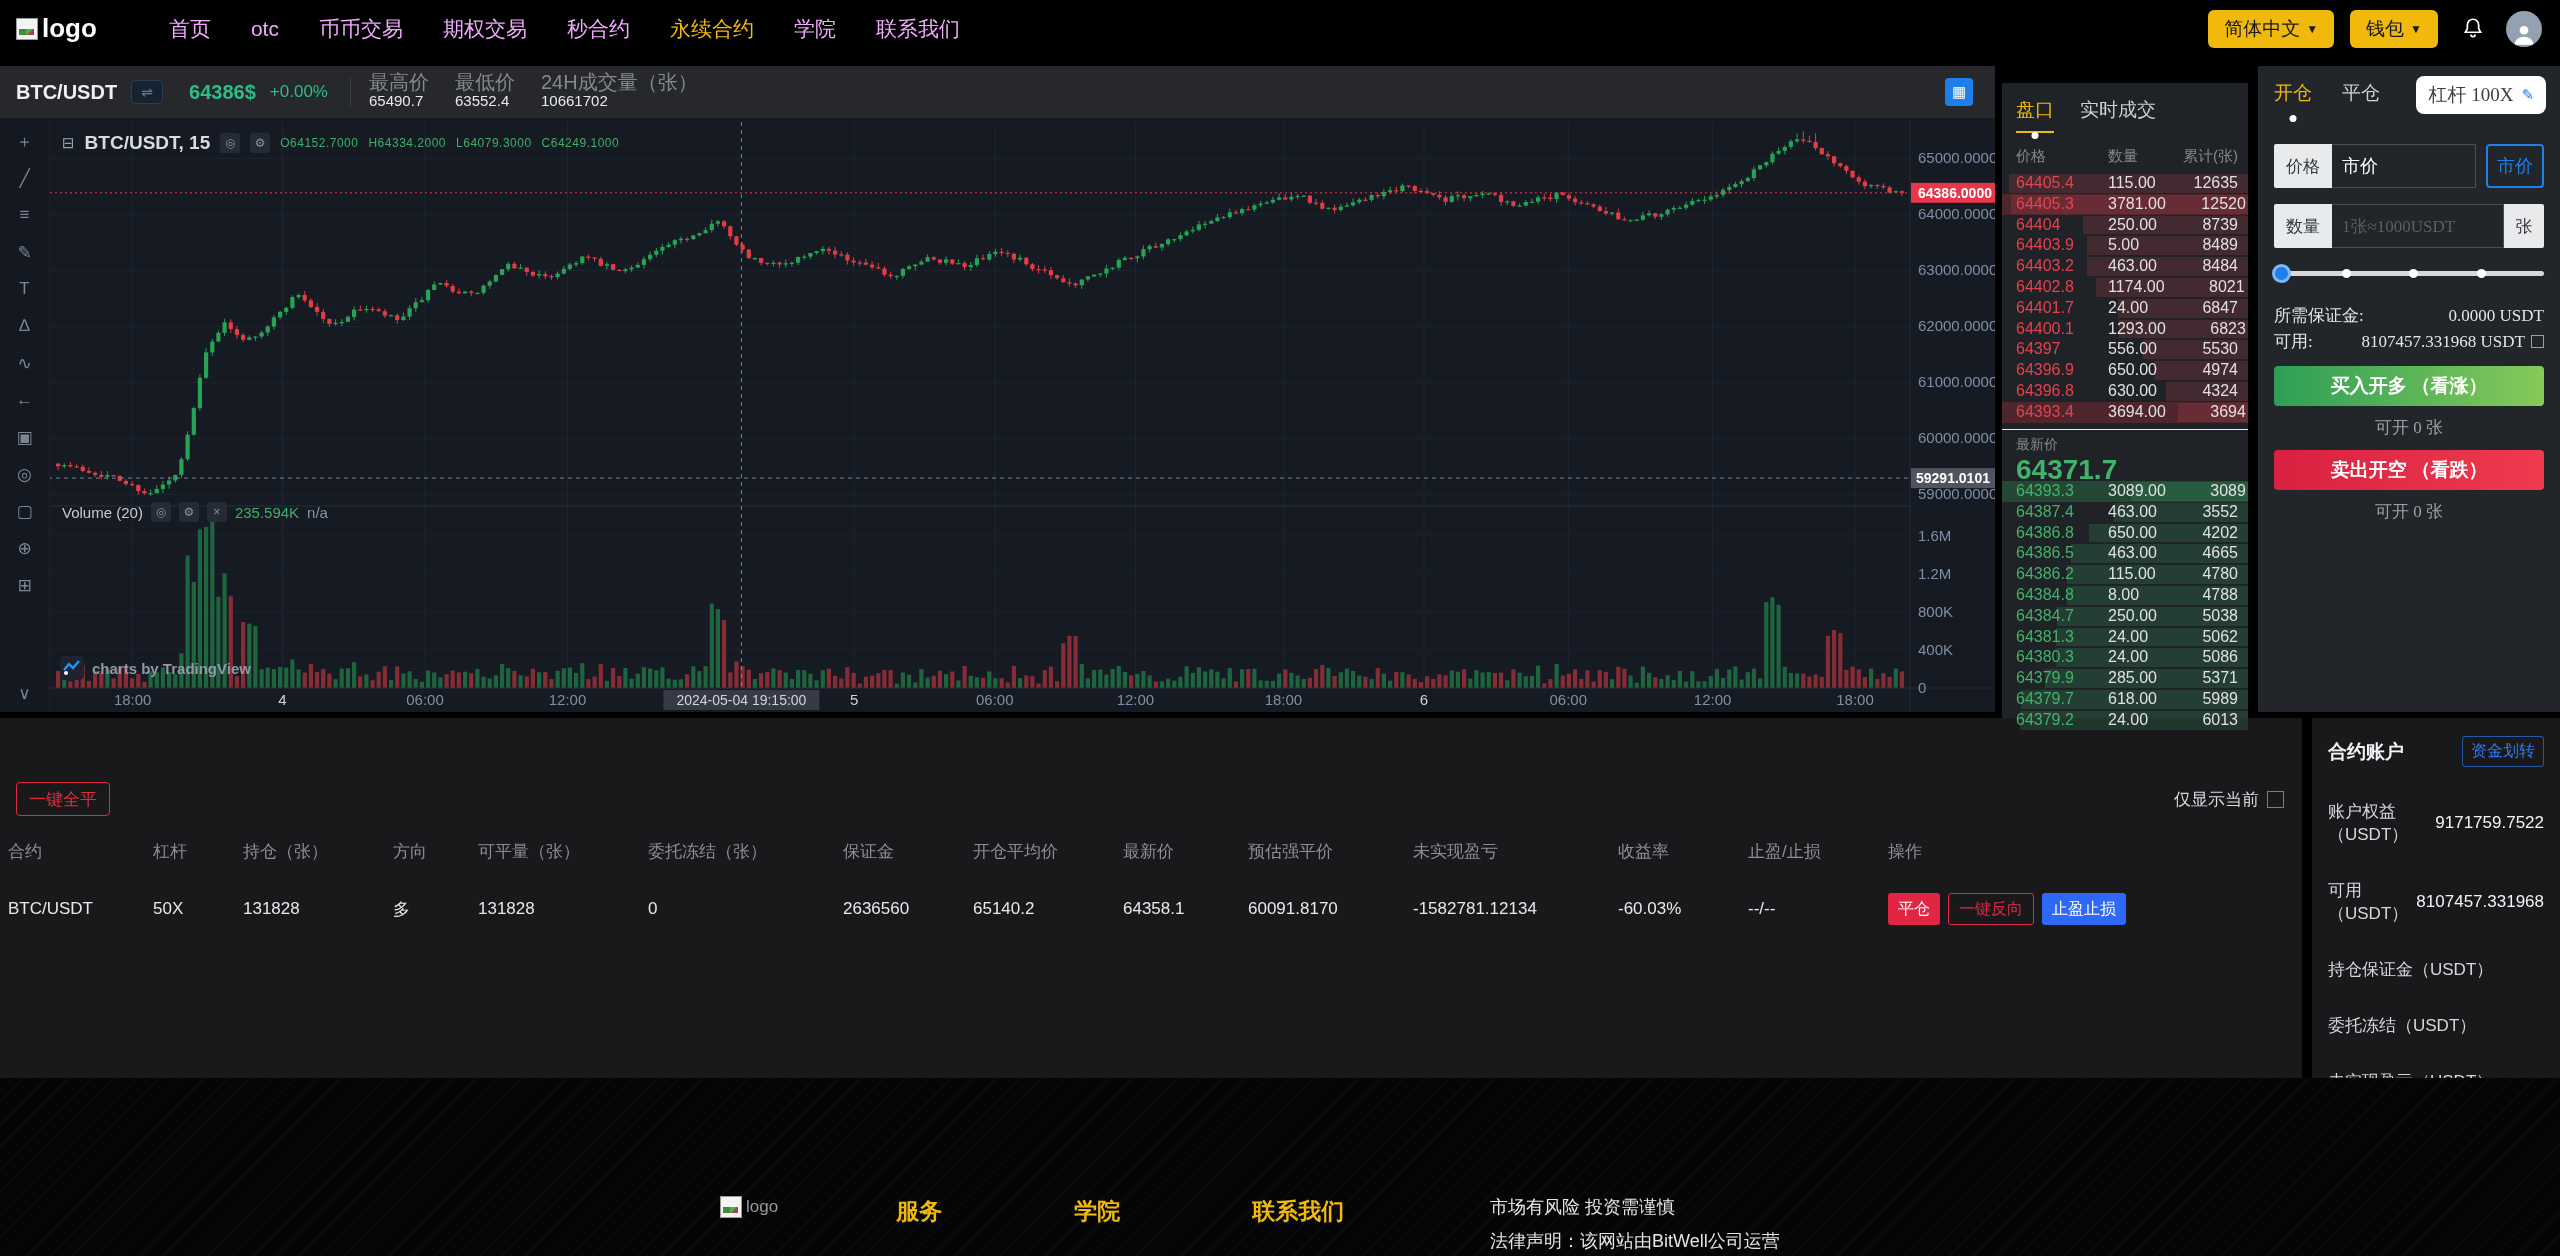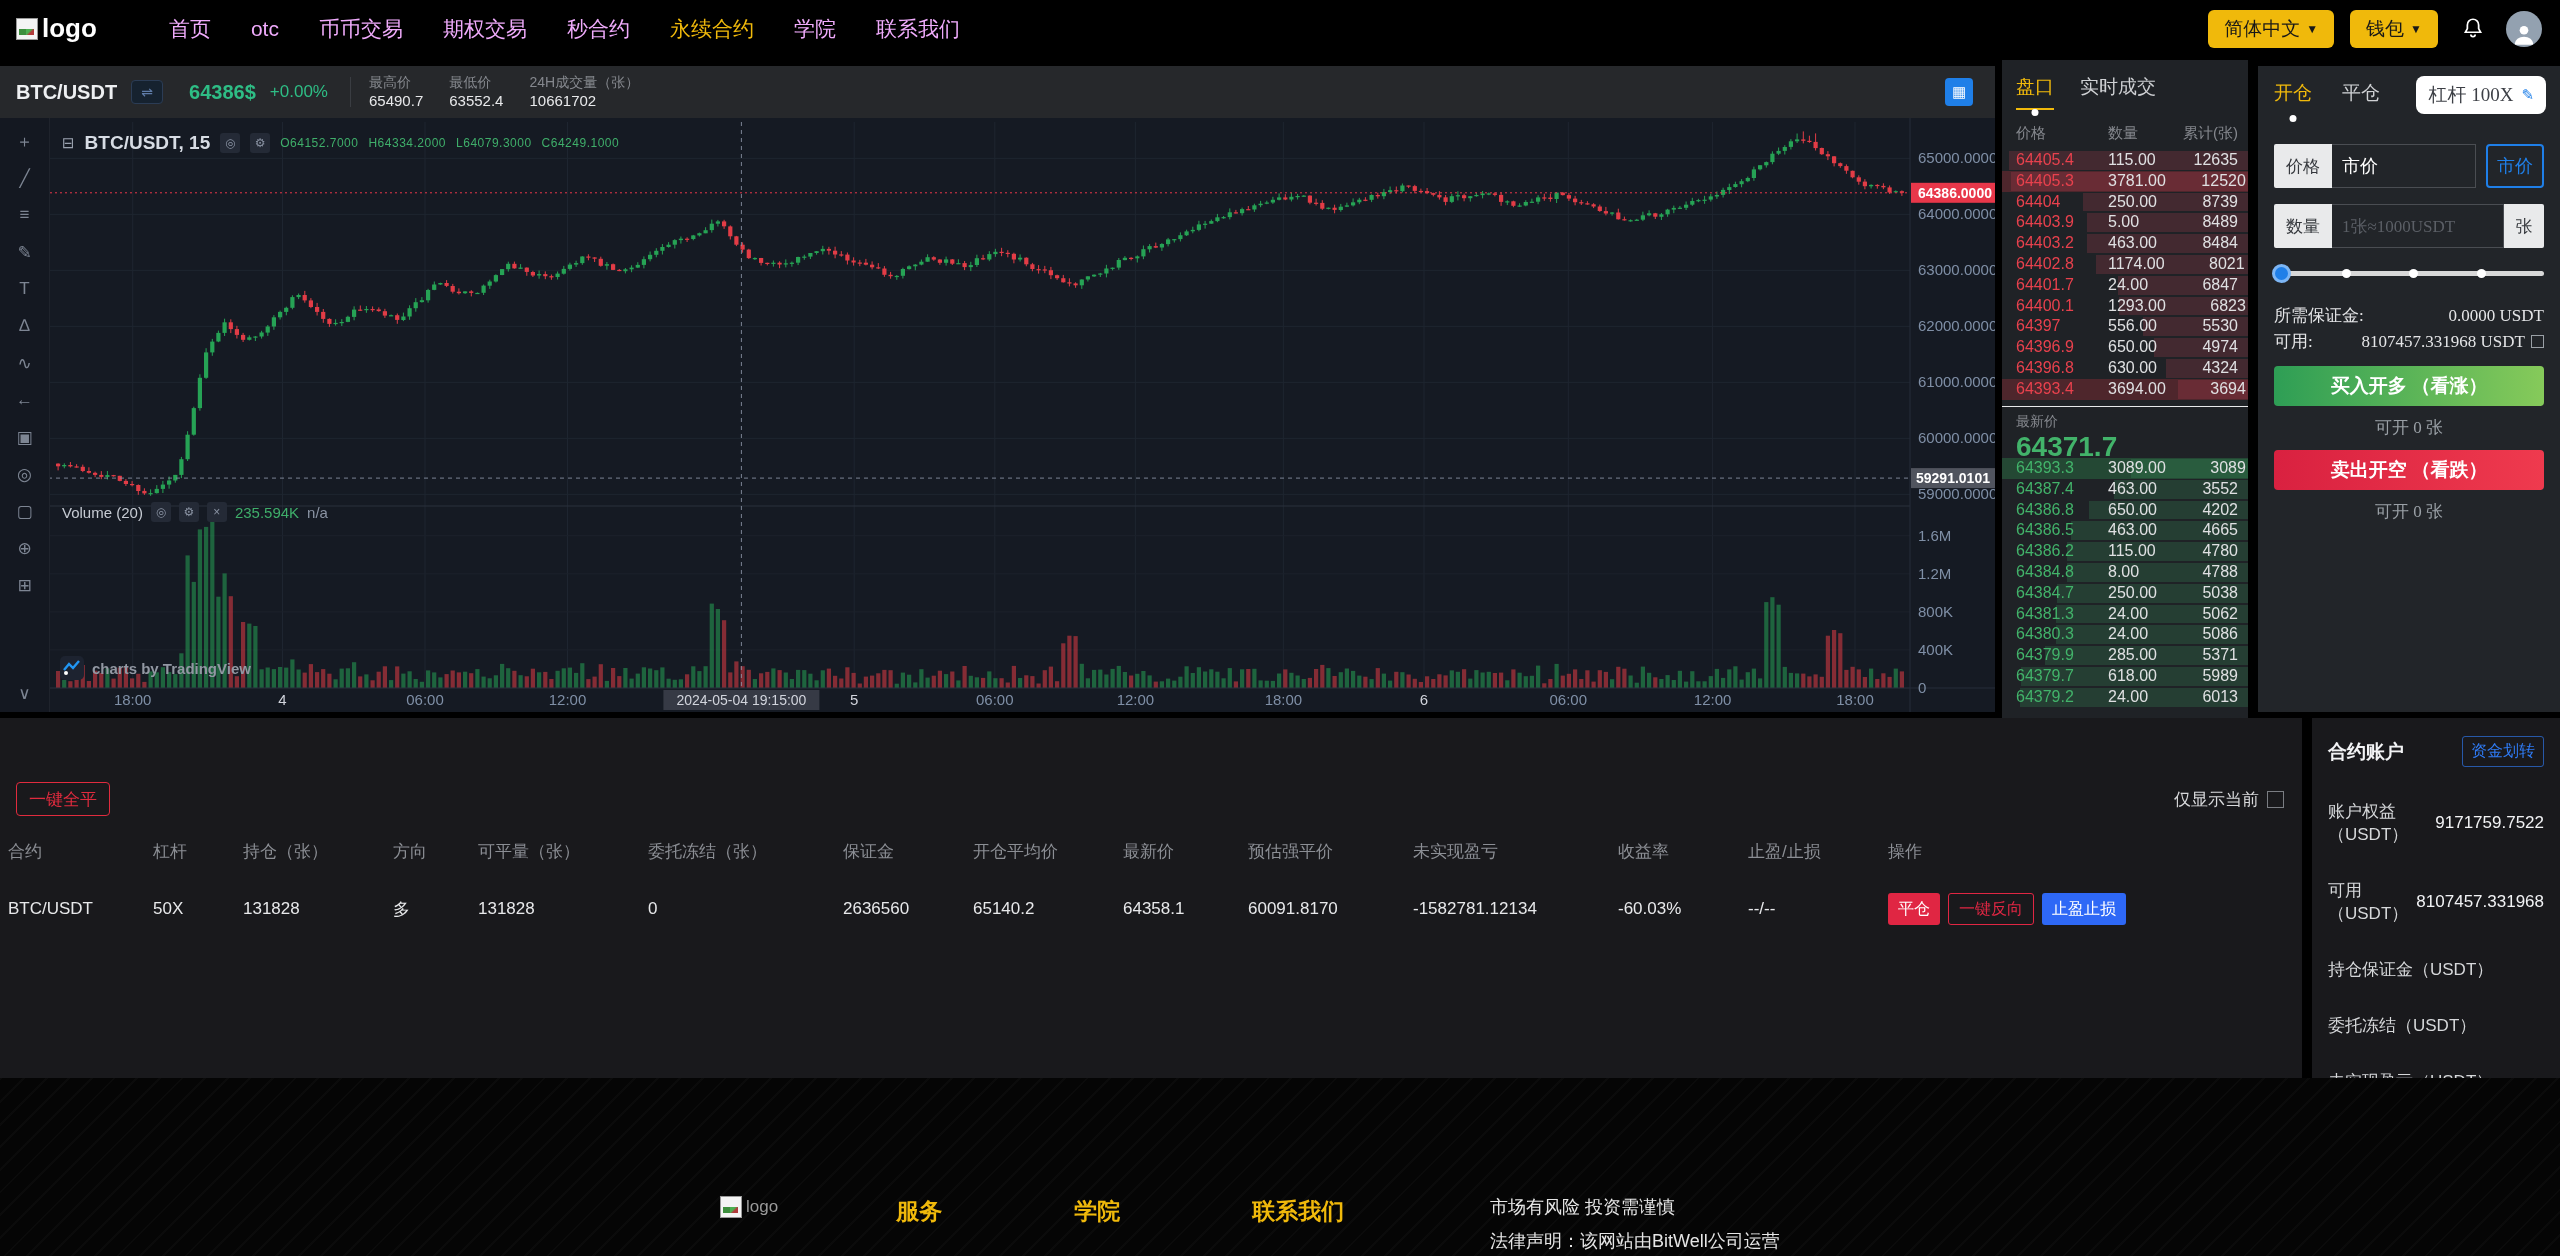--- a/index.html
+++ b/index.html
@@ -23,21 +23,21 @@
 
   
   #ticker-bar { position:absolute; left:0; top:66px; width:1995px; height:52px; background:#26282b; display:flex; align-items:center; padding:0 16px; }
   .pair { font-size:20px; font-weight:bold; color:#eef0f2; }
   .pair-toggle { width:32px; height:24px; margin-left:14px; background:#16222f; border:1px solid #2b3c55; border-radius:4px; color:#5f7ca8; font-size:14px; display:flex; align-items:center; justify-content:center; cursor:pointer; }
   .tick-price { color:#2ebd85; font-size:20px; font-weight:bold; margin-left:26px; }
   .tick-change { color:#2ebd85; font-size:17px; margin-left:14px; }
   .tick-divider { width:1px; height:30px; background:#3a3d42; margin:0 18px 0 22px; }
   .stats { display:flex; gap:26px; }
   .stat { display:flex; flex-direction:column; justify-content:center; }
-  .stat .lbl { color:#85888e; font-size:14px; line-height:17px; }
+  .stat .lbl { color:#85888e; font-size:20px; line-height:17px; }
   .stat .val { color:#e8e9eb; font-size:15px; line-height:19px; }
   .layout-btn { position:absolute; right:22px; top:12px; width:28px; height:28px; background:#1f7fe8; border-radius:4px; color:#fff; font-size:15px; display:flex; align-items:center; justify-content:center; cursor:pointer; border:none; }
 
   
   #chart-area { position:absolute; left:0; top:118px; width:1995px; height:594px; background:#151a23; }
   #chart-svg { position:absolute; left:0; top:0; }
   #chart-svg text { font-family:"Liberation Sans","DejaVu Sans",sans-serif; }
   #tv-toolbar { position:absolute; left:0; top:0; width:50px; height:594px; background:#141821; border-right:1px solid rgba(255,255,255,0.05); display:flex; flex-direction:column; align-items:center; padding-top:12px; gap:15px; z-index:5; }
   .tool-icon { width:28px; height:22px; color:#7d8593; font-size:17px; display:flex; align-items:center; justify-content:center; cursor:pointer; }
   .tool-icon.bottom { margin-top:auto; margin-bottom:8px; }
@@ -48,21 +48,21 @@
   .ohlc { color:#3fae6a; font-size:12px; letter-spacing:0.5px; }
   #volume-legend { position:absolute; left:62px; top:384px; display:flex; align-items:center; gap:8px; z-index:4; }
   #volume-legend .vlbl { color:#c6cbd3; font-size:15px; }
   #volume-legend .vval { color:#3fae6a; font-size:15px; }
   #volume-legend .vna { color:#8a93a3; font-size:15px; }
   #tv-watermark { position:absolute; left:60px; top:538px; display:flex; align-items:center; gap:8px; z-index:4; }
   #tv-watermark .wm-logo { width:24px; height:24px; }
   #tv-watermark .wm-text { color:#9298a3; font-size:15px; font-weight:bold; }
 
   
-  #orderbook { position:absolute; left:2002px; top:60px; width:246px; height:812px; background:#1f2226; }
+  #orderbook { position:absolute; left:2002px; top:83px; width:246px; height:812px; background:#1f2226; }
   .panel-tabs { display:flex; gap:26px; padding:14px 14px 0 14px; }
   .ptab { font-size:19px; color:#cfd1d4; cursor:pointer; position:relative; padding-bottom:10px; }
   .ptab.active { color:#f0b90b; }
   .ptab.active.underline { box-shadow:inset 0 -2px 0 #f0b90b; }
   .ptab.active::after { content:""; position:absolute; left:50%; bottom:-6px; transform:translateX(-50%); width:7px; height:7px; border-radius:50%; background:#fff; }
   #ob-head { position:absolute; left:0; top:64px; width:100%; display:grid; grid-template-columns:92px 1fr 80px; padding:0 10px 0 14px; color:#85888e; font-size:15px; }
   #ob-head span:last-child { text-align:right; }
   .ob-rows { position:absolute; left:0; width:100%; }
   #ob-asks { top:90px; }
   #ob-bids { top:398px; }

